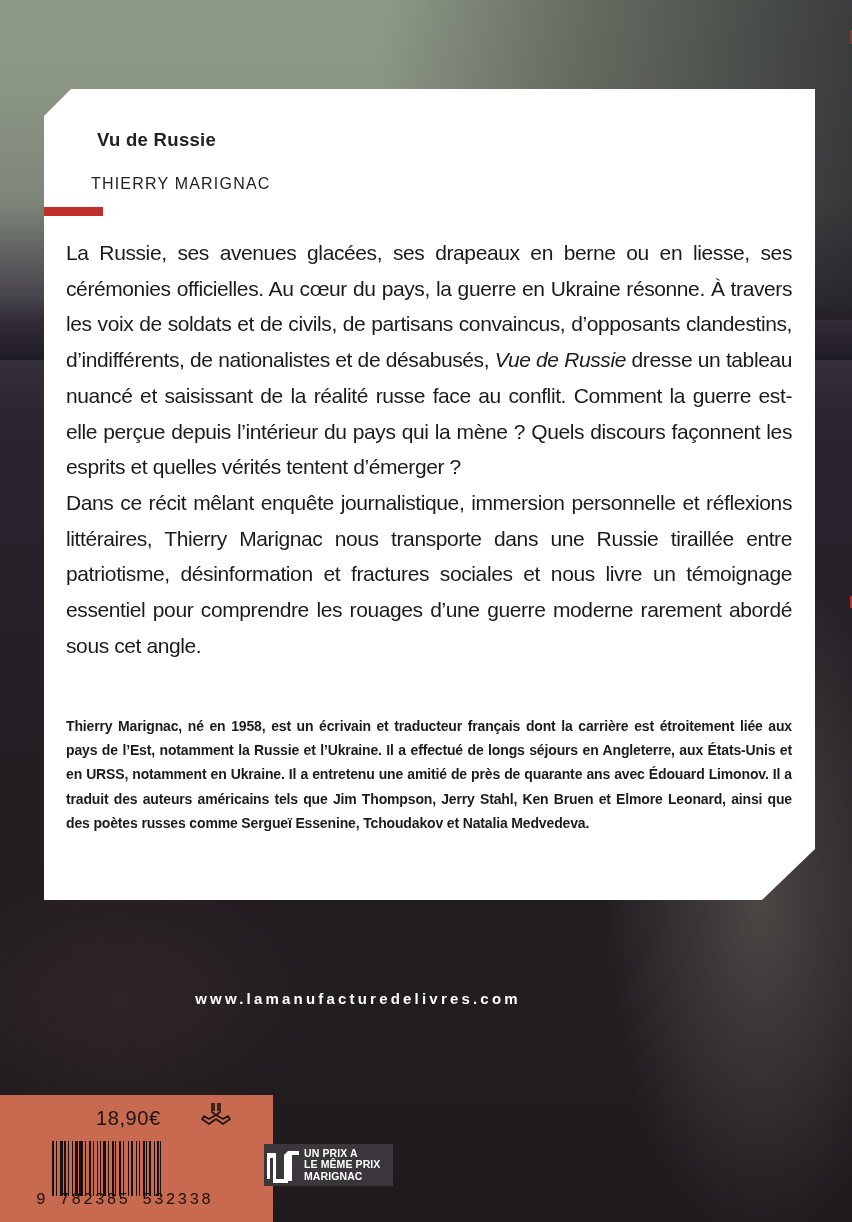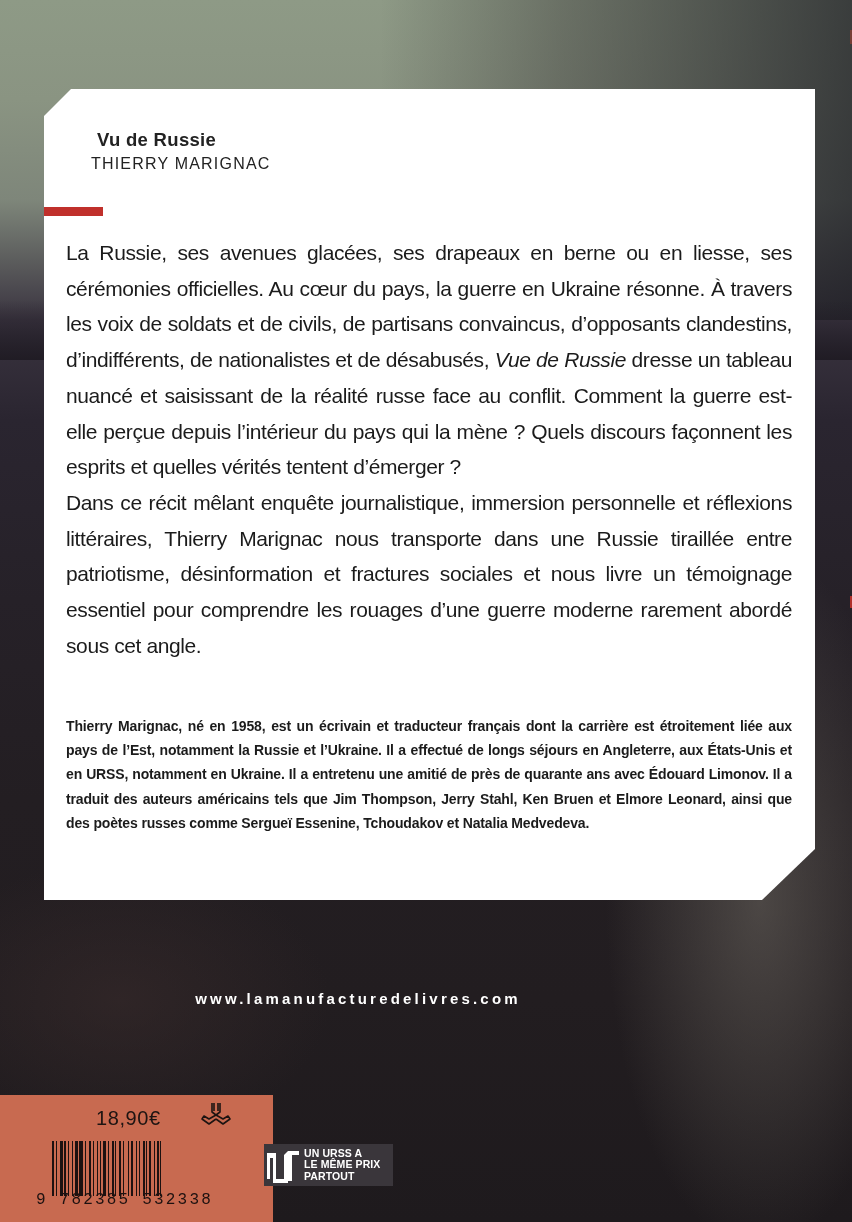--- a/index.html
+++ b/index.html
@@ -30,21 +30,21 @@
     position: absolute; left: 44px; top: 89px; width: 771px; height: 811px;
     background: #ffffff;
     clip-path: polygon(27px 0, 771px 0, 771px 760px, 718px 811px, 0 811px, 0 27px);
   }
   .card-title {
     position: absolute; left: 53px; top: 40px;
     font-size: 18.5px; font-weight: bold; color: #222;
     letter-spacing: 0.3px;
   }
   .card-author {
-    position: absolute; left: 47px; top: 66px;
+    position: absolute; left: 47px; top: 86px;
     font-size: 16px; color: #222; letter-spacing: 1.2px;
   }
   .red-bar {
     position: absolute; left: 0; top: 118px; width: 59px; height: 9px;
     background: #c0302b;
   }
   .blurb {
     position: absolute; left: 22px; top: 146px; width: 726px;
     font-size: 21px; line-height: 35.7px; color: #1b1b1b;
     text-align: justify; letter-spacing: -0.4px;
@@ -189,17 +189,17 @@
 </div>
 
 <div class="prix-badge">
   <svg class="prix-icon" viewBox="0 0 38 40">
     <g fill="#ffffff">
       <path d="M3 8 L12 8 L12 34 L20 34 L20 10 L24 6 L24 38 L9 38 L9 13 L6 13 L6 34 L3 34 Z"></path>
       <path d="M24 6 L35 6 L35 10 L28 10 L28 36 L24 36 Z"></path>
     </g>
   </svg>
   <div class="prix-text">
-    <div>UN URSS A</div>
+    <div>UN PRIX A</div>
     <div>LE MÊME PRIX</div>
-    <div>PARTOUT</div>
+    <div>MARIGNAC</div>
   </div>
 </div>
 
 </body></html>

